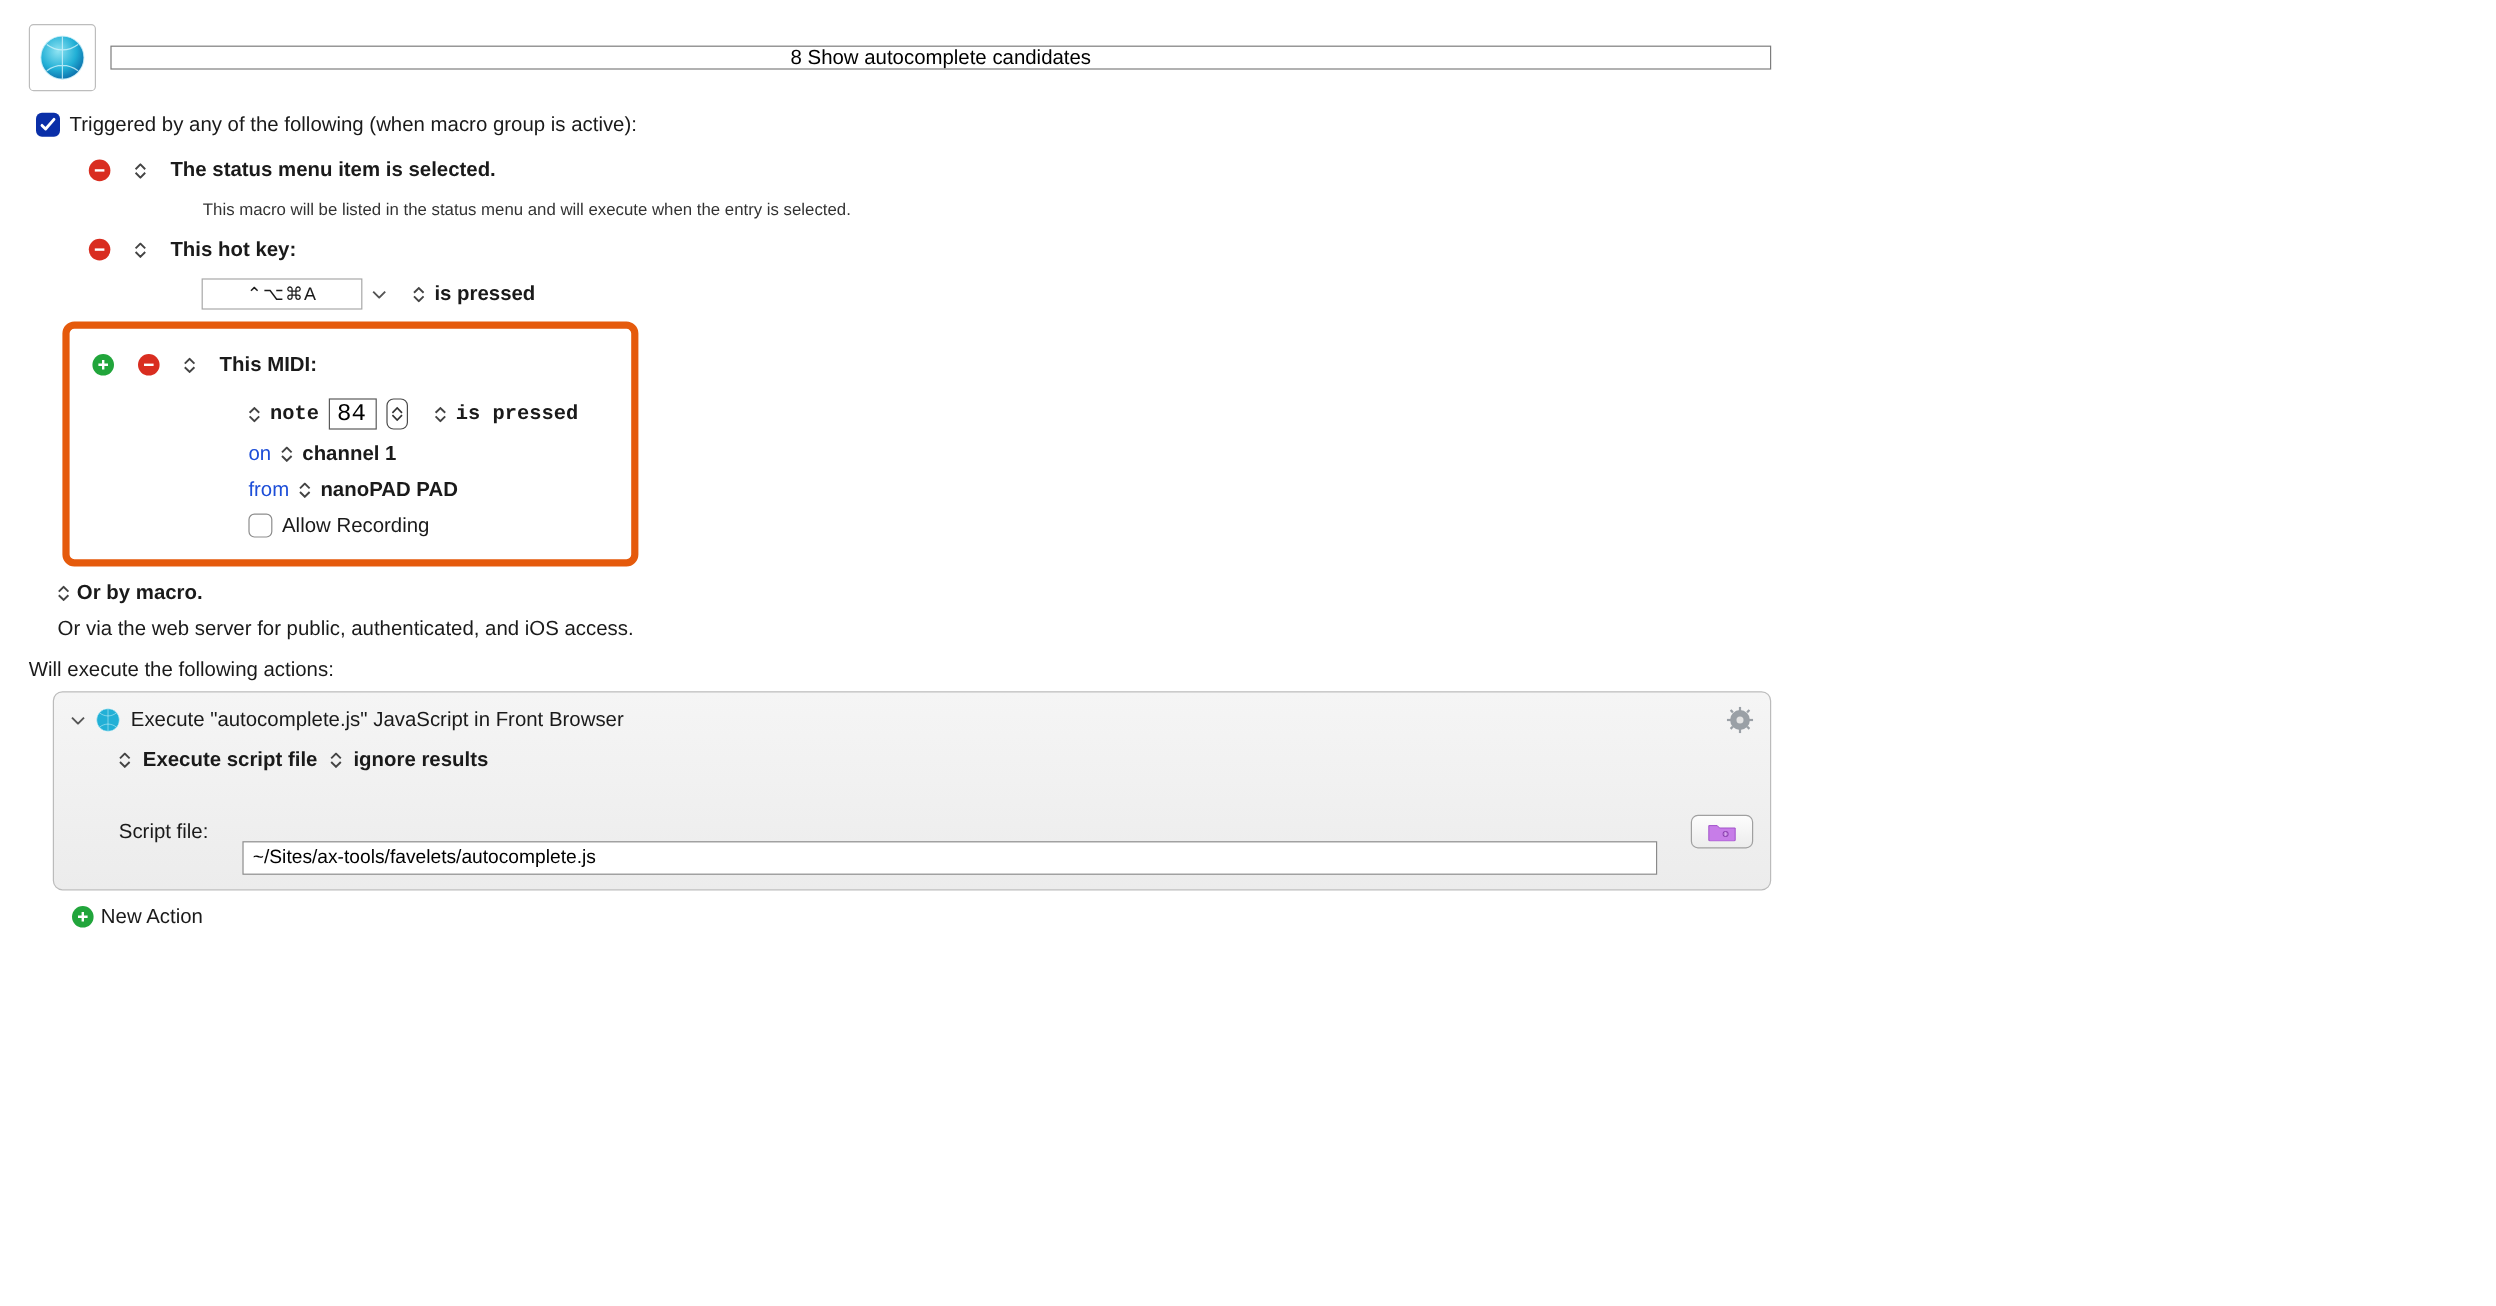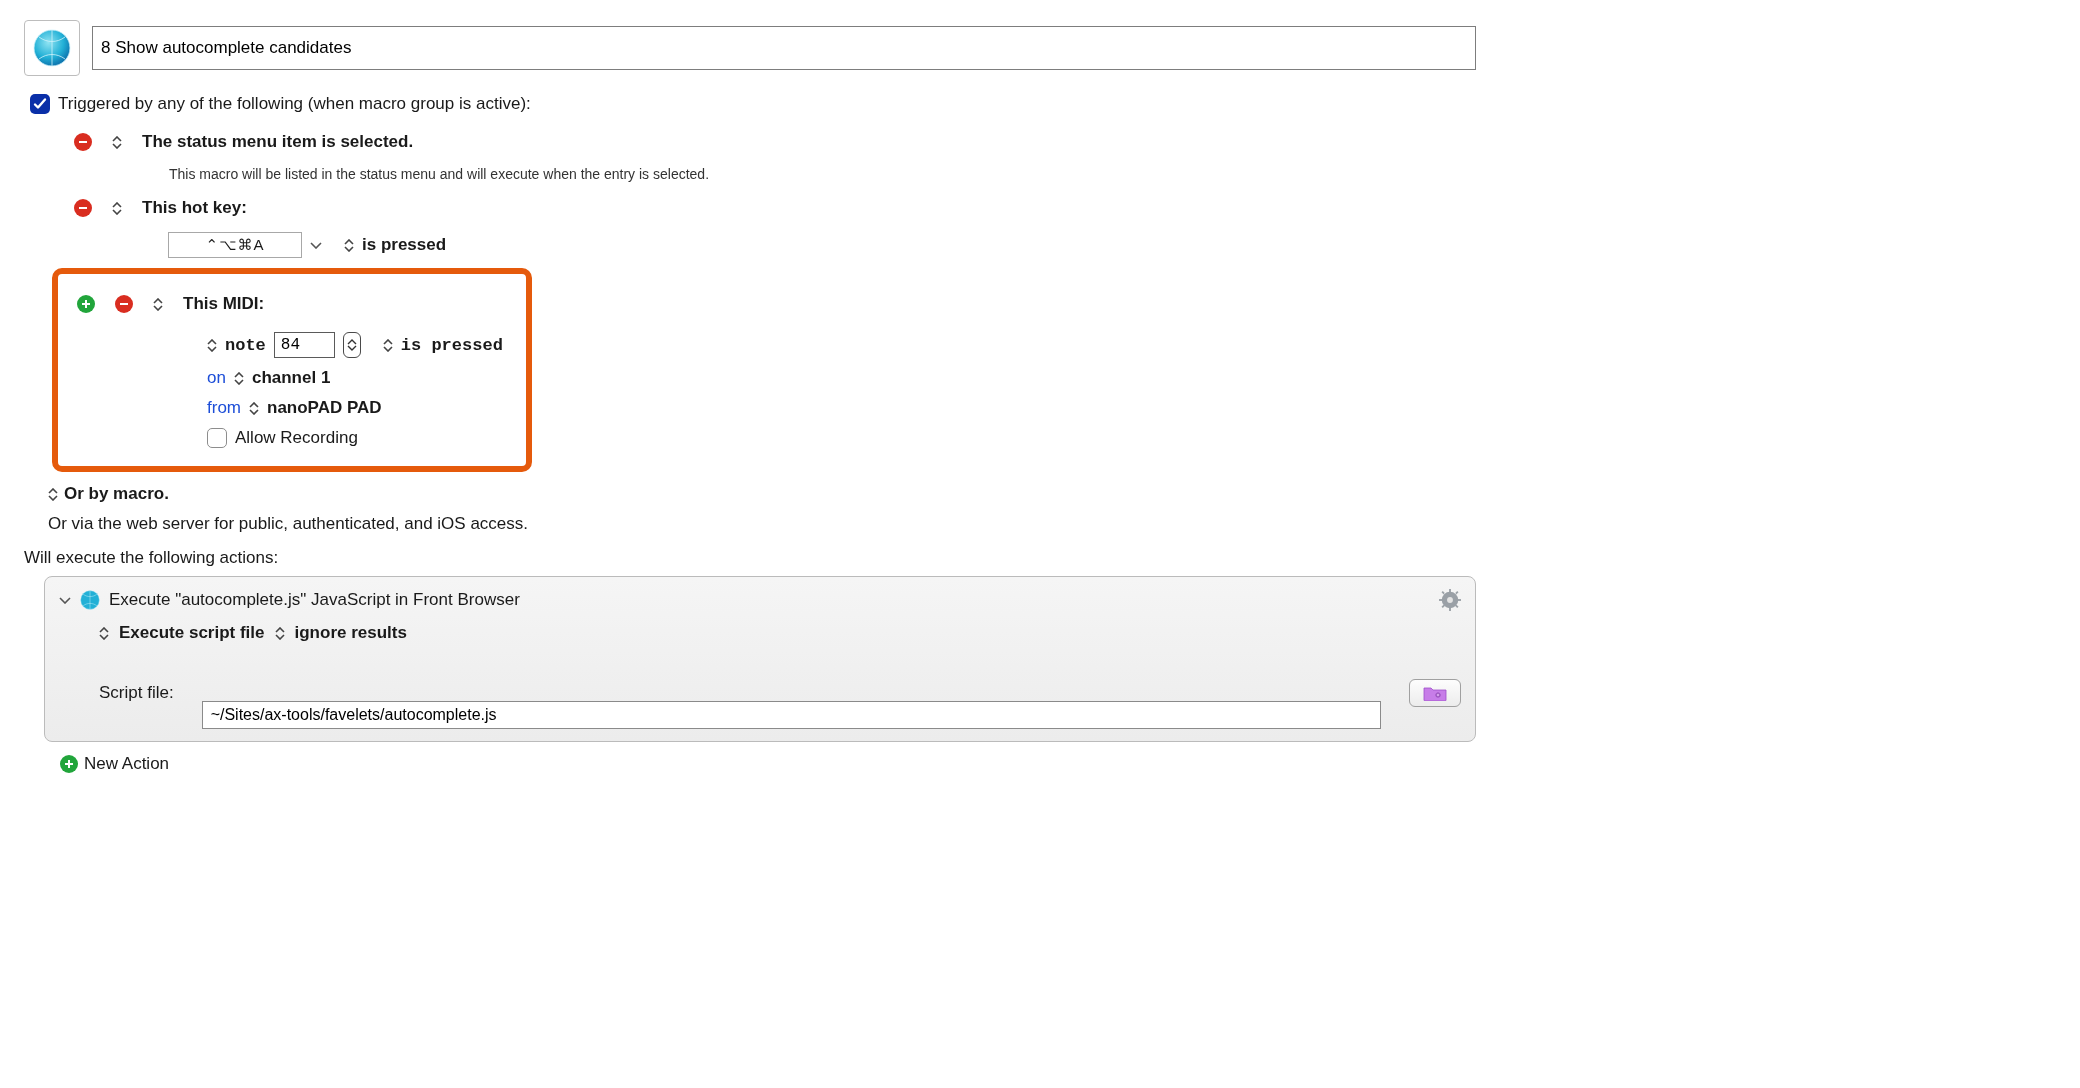--- a/index.html
+++ b/index.html
@@ -24,26 +24,27 @@
     border: 1px solid #bdbdbd;
     border-radius: 4px;
     display: flex;
     align-items: center;
     justify-content: center;
     background: #fff;
   }
   .globe-icon svg { display: block; }
   .title-input {
     flex: 1;
-    height: 44px;
+    height: 20px;
     border: 1px solid #7d7d7d;
     padding: 2px 8px;
     font-size: 17px;
     font-family: inherit;
     background: #fff;
+    text-align: center;
   }
   .trigger-header {
     display: flex;
     align-items: flex-start;
     gap: 8px;
     margin-left: 6px;
     margin-bottom: 14px;
     font-size: 17px;
   }
   .checkbox-mac {
@@ -131,26 +132,26 @@
   .midi-row {
     display: flex;
     align-items: center;
     gap: 8px;
     margin-left: 130px;
     margin-bottom: 10px;
     font-size: 17px;
   }
   .midi-row.first-sub { margin-top: 14px; font-family: Liberation Mono, monospace; }
   .num-input {
-    width: 61px;
+    width: 40px;
     height: 26px;
     border: 1.5px solid #5a5a5a;
     text-align: left;
     padding: 0 6px;
-    font-size: 16px;
+    font-size: 20px;
     font-family: inherit;
   }
   .stepper {
     width: 18px;
     height: 26px;
     border: 1.5px solid #4a4a4a;
     border-radius: 6px;
     display: flex;
     flex-direction: column;
     align-items: center;

